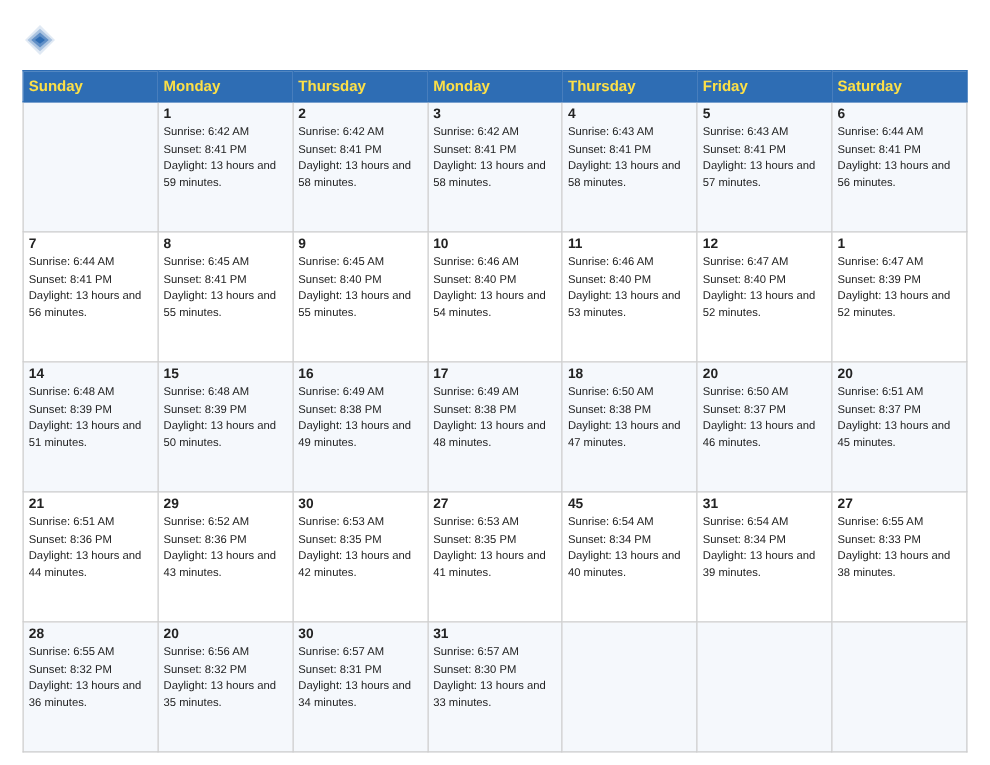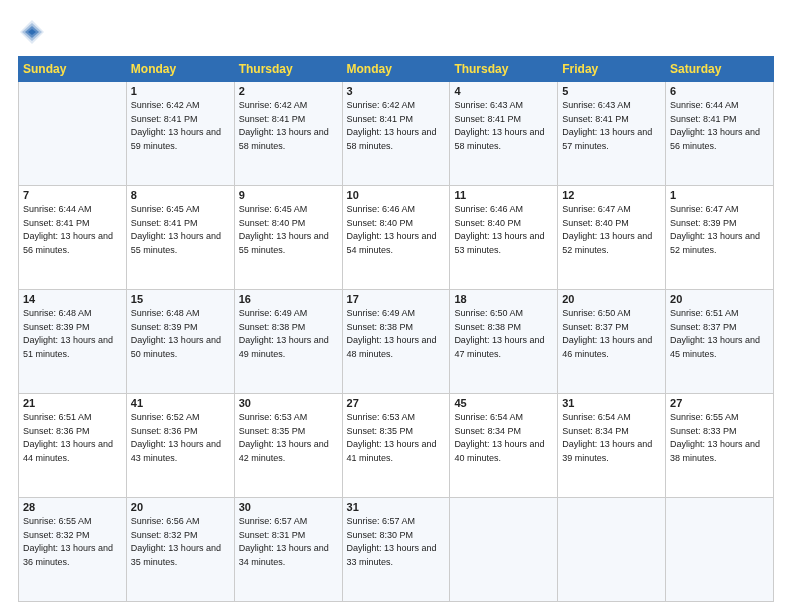--- a/index.html
+++ b/index.html
@@ -221,21 +221,21 @@
             <span class="day-number">20</span>
             <div class="day-info">Sunrise: 6:51 AM<br>Sunset: 8:37 PM<br>Daylight: 13 hours and 45 minutes.</div>
           </td>
         </tr>
         <tr>
           <td>
             <span class="day-number">21</span>
             <div class="day-info">Sunrise: 6:51 AM<br>Sunset: 8:36 PM<br>Daylight: 13 hours and 44 minutes.</div>
           </td>
           <td>
-            <span class="day-number">41</span>
+            <span class="day-number">29</span>
             <div class="day-info">Sunrise: 6:52 AM<br>Sunset: 8:36 PM<br>Daylight: 13 hours and 43 minutes.</div>
           </td>
           <td>
             <span class="day-number">30</span>
             <div class="day-info">Sunrise: 6:53 AM<br>Sunset: 8:35 PM<br>Daylight: 13 hours and 42 minutes.</div>
           </td>
           <td>
             <span class="day-number">27</span>
             <div class="day-info">Sunrise: 6:53 AM<br>Sunset: 8:35 PM<br>Daylight: 13 hours and 41 minutes.</div>
           </td>

